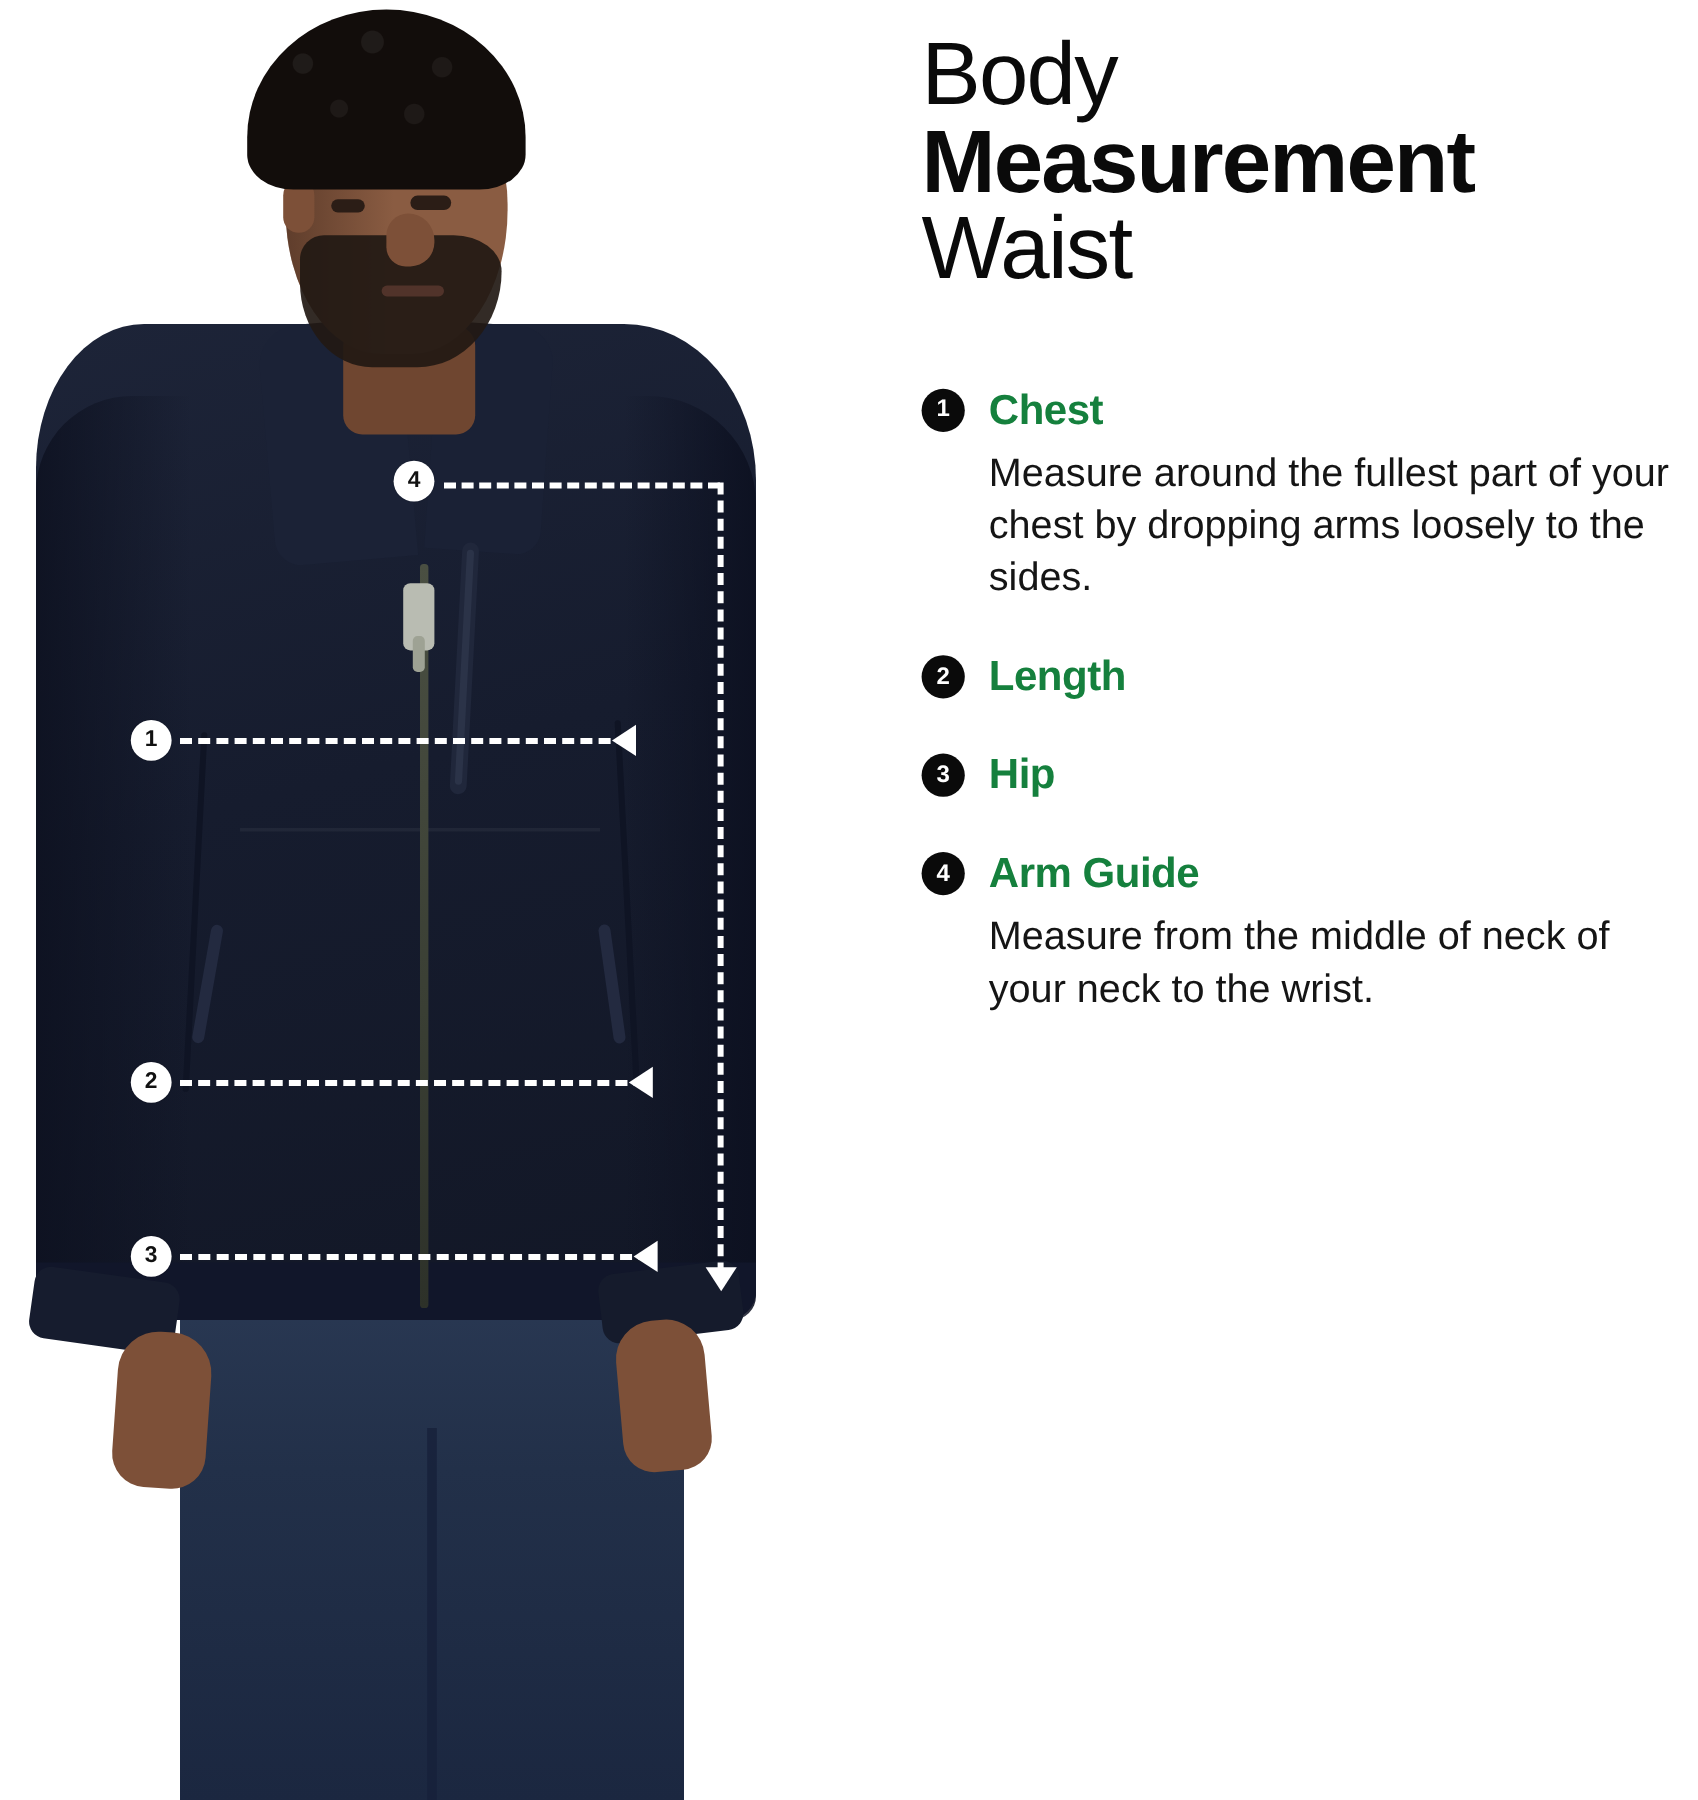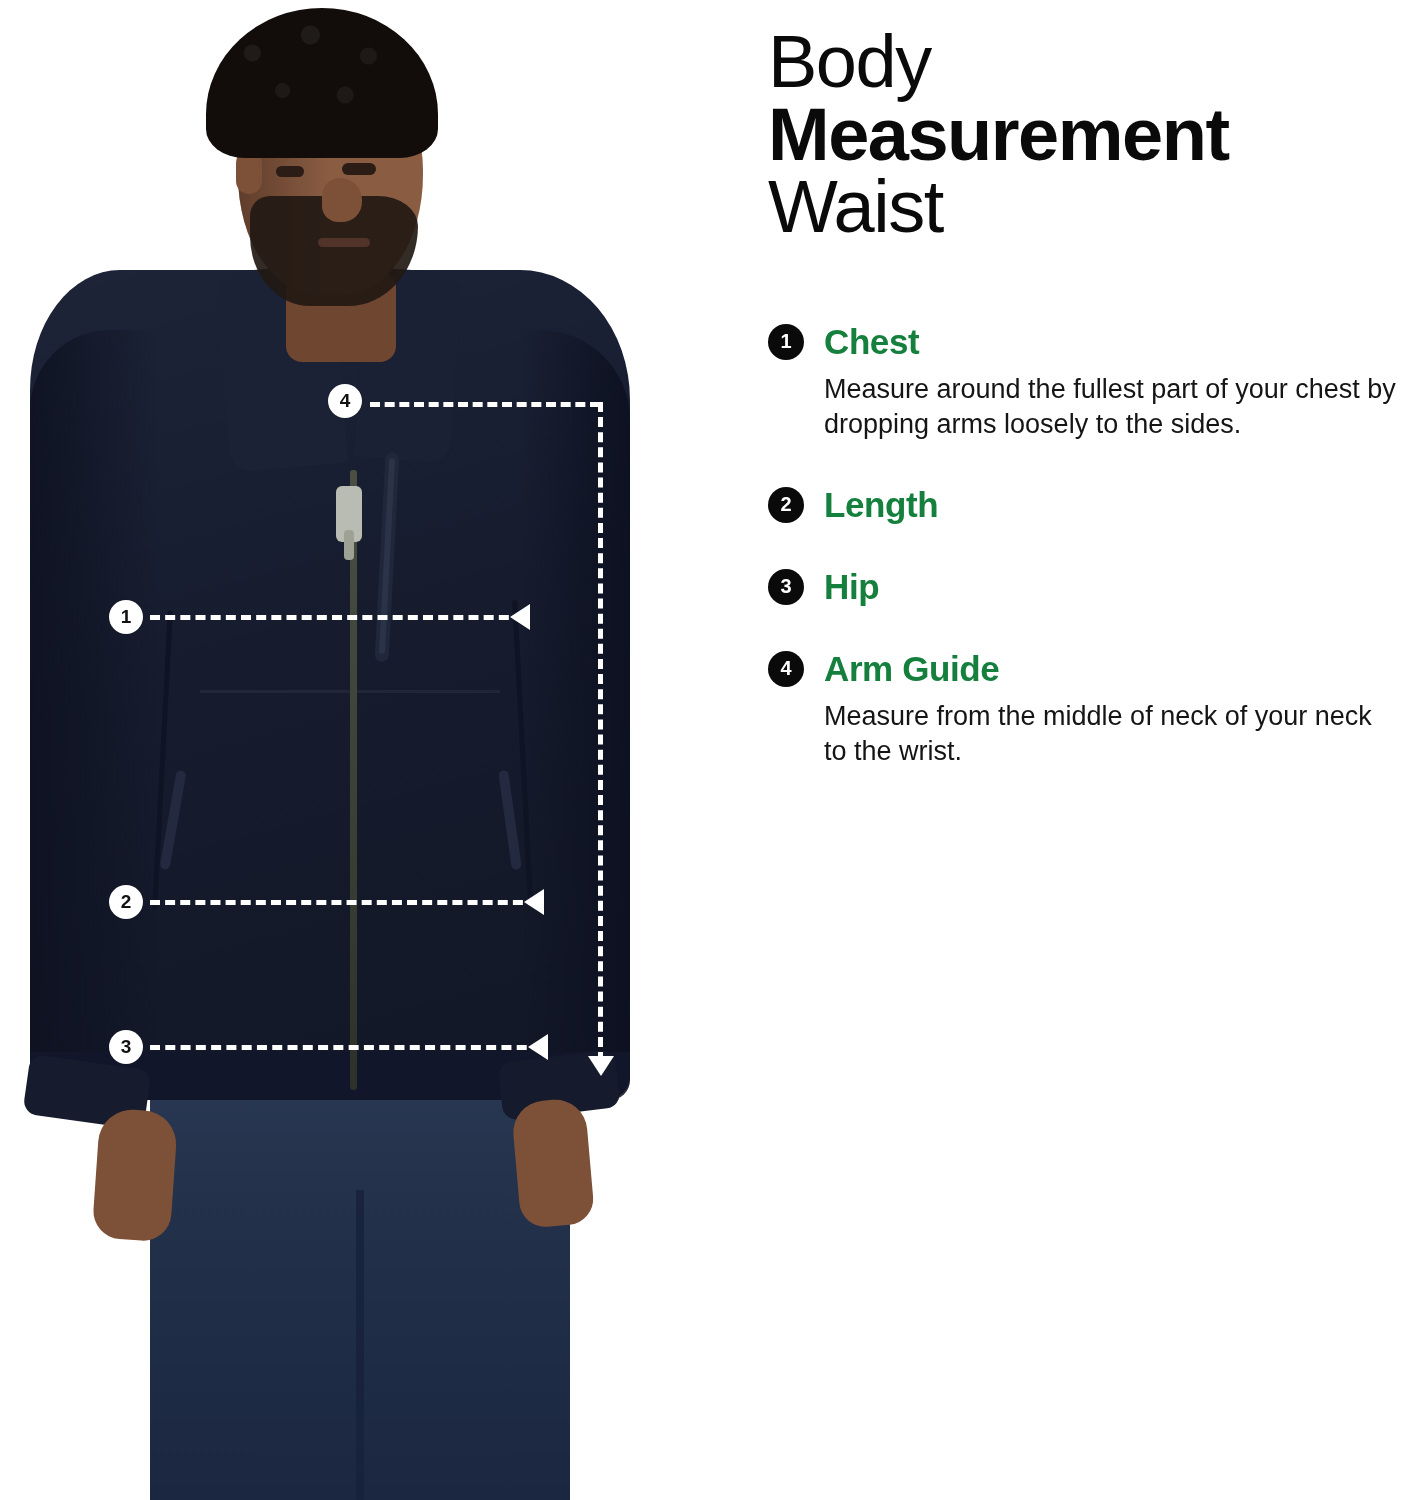--- a/index.html
+++ b/index.html
@@ -515,21 +515,21 @@
     justify-content: center;
   }
   .entry-title {
     font-size: 35px;
     font-weight: 700;
     color: #15803d;
     letter-spacing: -0.4px;
   }
   .entry-desc {
     margin: 10px 0 0 56px;
-    font-size: 27px;
+    font-size: 33px;
     line-height: 1.32;
     color: #151515;
     font-weight: 400;
     max-width: 585px;
   }
 </style>
 </head>
 <body>
 
 <div class="page">

